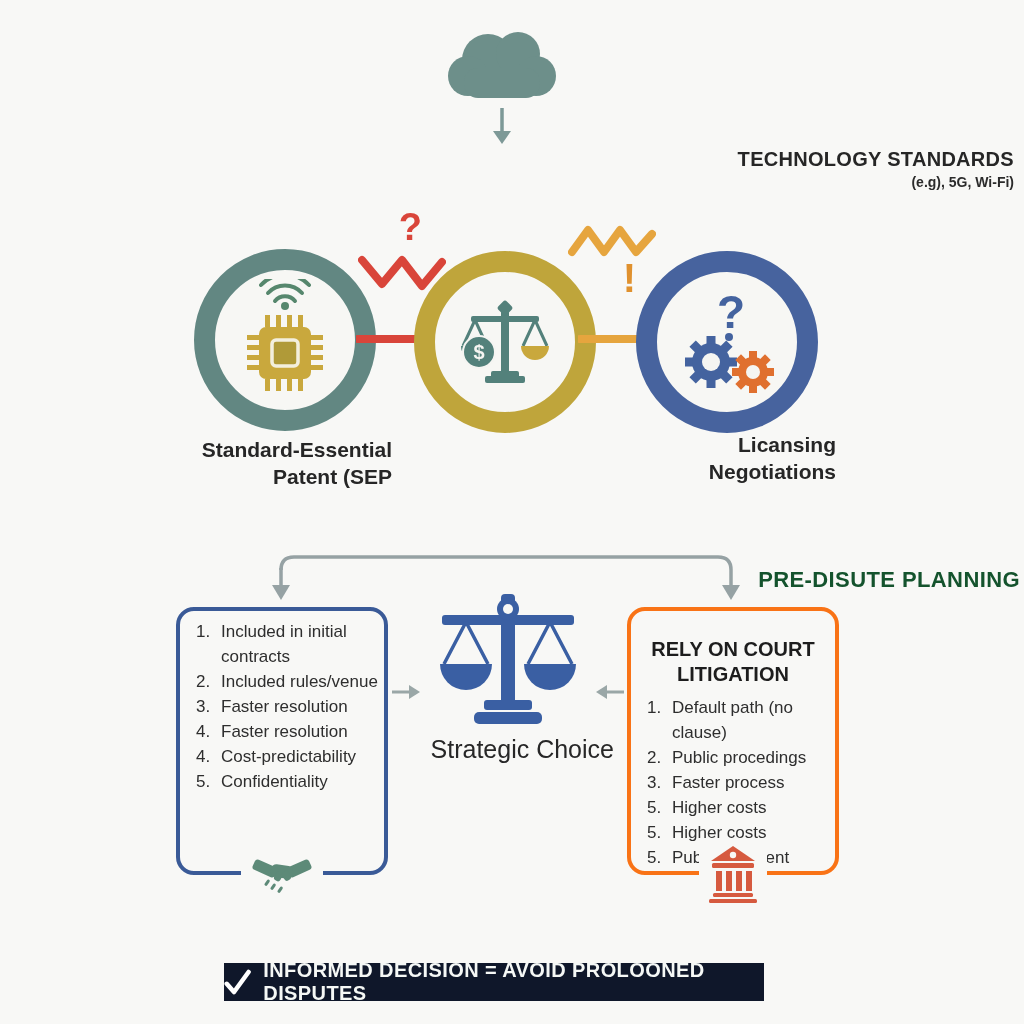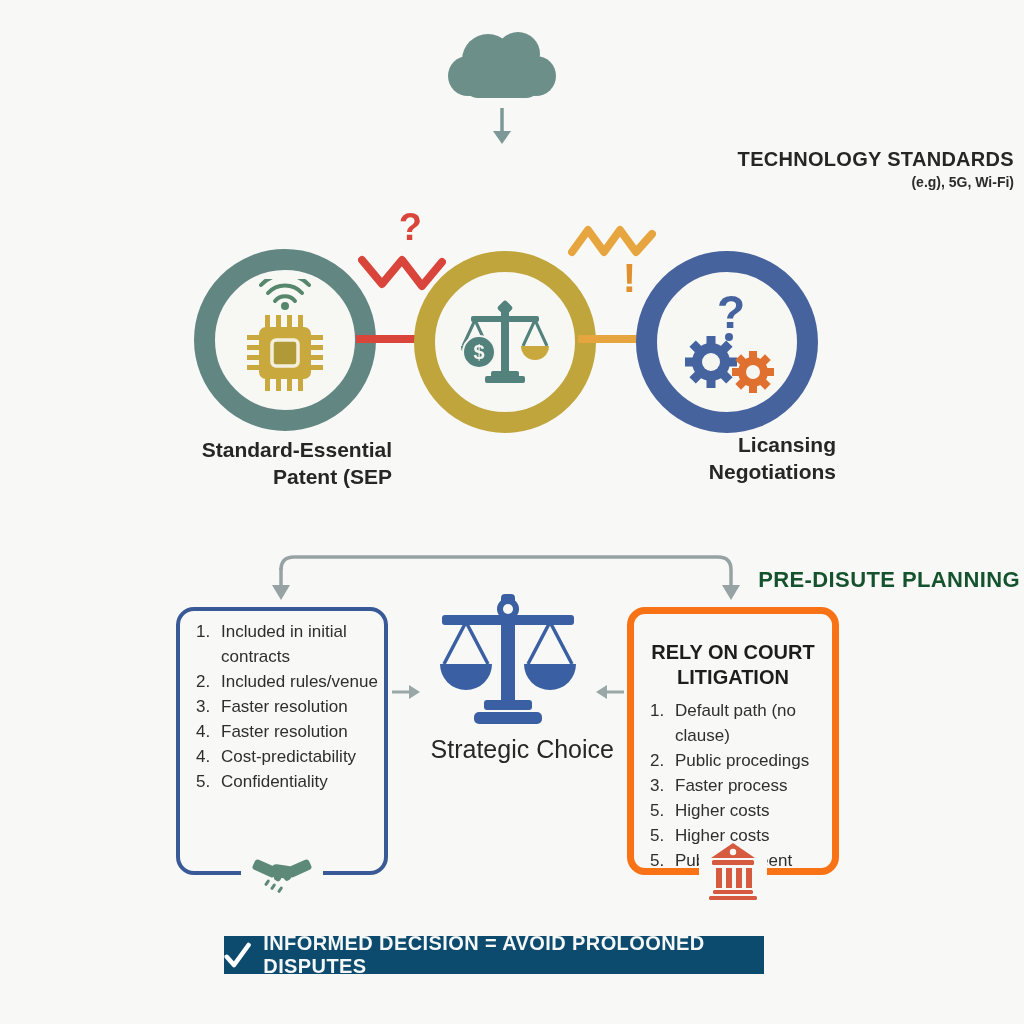--- a/index.html
+++ b/index.html
@@ -19,33 +19,33 @@
   .excl-org{left:596px;top:256px;width:40px;font-size:40px;font-weight:bold;color:#e0912e;}
   
   .step-label{font-size:21px;font-weight:bold;color:#262626;line-height:1.28;}
   .label-1{left:176px;top:437px;width:216px;}
   .label-3{left:618px;top:432px;width:218px;}
   
   .plan-head{left:0;top:519px;width:1020px;font-size:22px;font-weight:bold;color:#14532d;letter-spacing:.4px;margin-top:48px;}
   
   .choice-box{position:absolute;width:212px;height:268px;border-radius:18px;box-sizing:border-box;}
   .box-left{left:176px;top:607px;border:4px solid #3a5a97;}
-  .box-right{left:627px;top:607px;border:7px solid #f97316;}
+  .box-right{left:627px;top:607px;border:4px solid #f97316;}
   .box-title{font-size:20px;font-weight:bold;color:#1d1d1d;text-align:center;line-height:1.25;margin:16px 14px 8px 14px;}
   .box-right .box-title{margin-top:26px;}
   .box-list{margin:8px 0 0 16px;}
   .box-item{display:flex;font-size:17px;color:#2e2e2e;line-height:25px;}
   .box-item .num{width:25px;flex:0 0 25px;}
   .box-icon-wrap{position:absolute;left:50%;transform:translateX(-50%);background:#f8f8f6;padding:0 10px;line-height:0;}
   .hand-wrap{bottom:-24px;}
   .bank-wrap{bottom:-32px;}
   
   .strategic-label{left:402px;top:735px;width:212px;font-size:25px;font-weight:500;color:#272727;}
   
-  .banner{left:224px;top:936px;width:540px;height:38px;background:#0c4a6e;display:flex;align-items:center;justify-content:center;gap:12px;}
+  .banner{left:224px;top:963px;width:540px;height:38px;background:#0f172a;display:flex;align-items:center;justify-content:center;gap:12px;}
   .banner-text{color:#f5f8f6;font-size:20px;font-weight:bold;letter-spacing:.4px;}
 </style>
 </head>
 <body>
 
 <div class="canvas">
 
   <svg class="abs" style="left:444px;top:26px;" width="118" height="76" viewBox="0 0 118 76">
     <g fill="#6d8f8a">
       <circle cx="44" cy="34" r="26"></circle>

